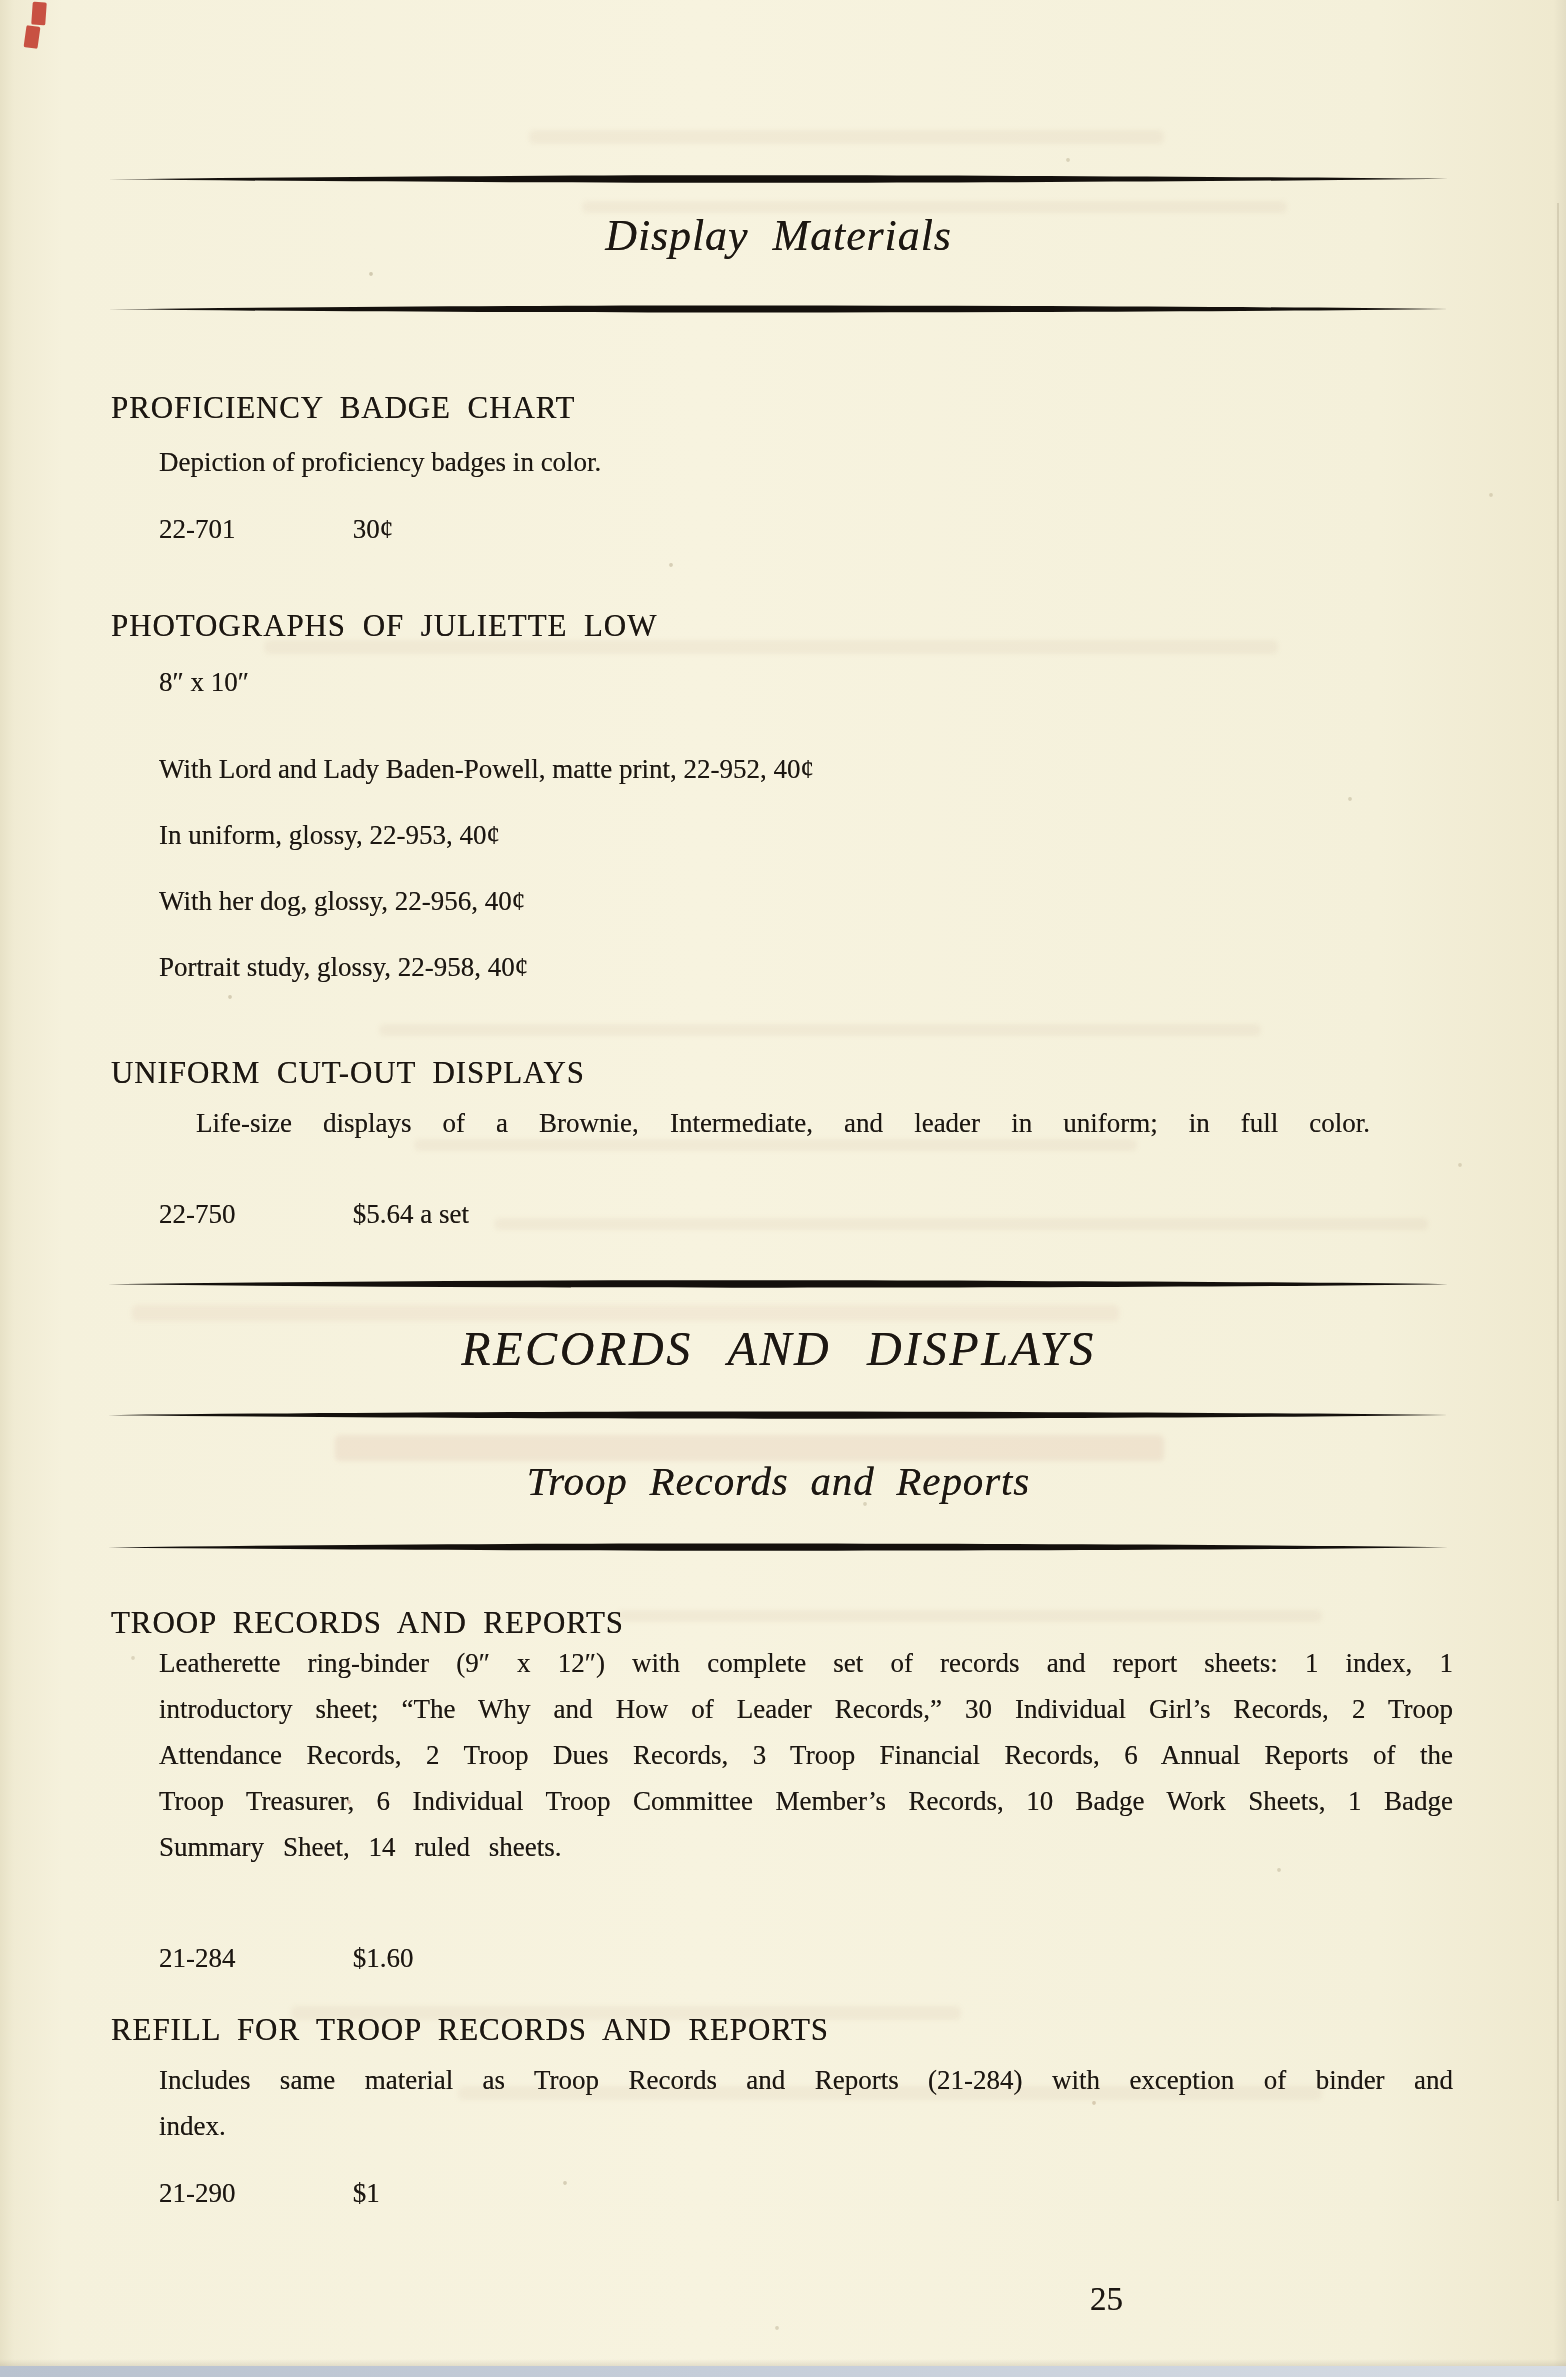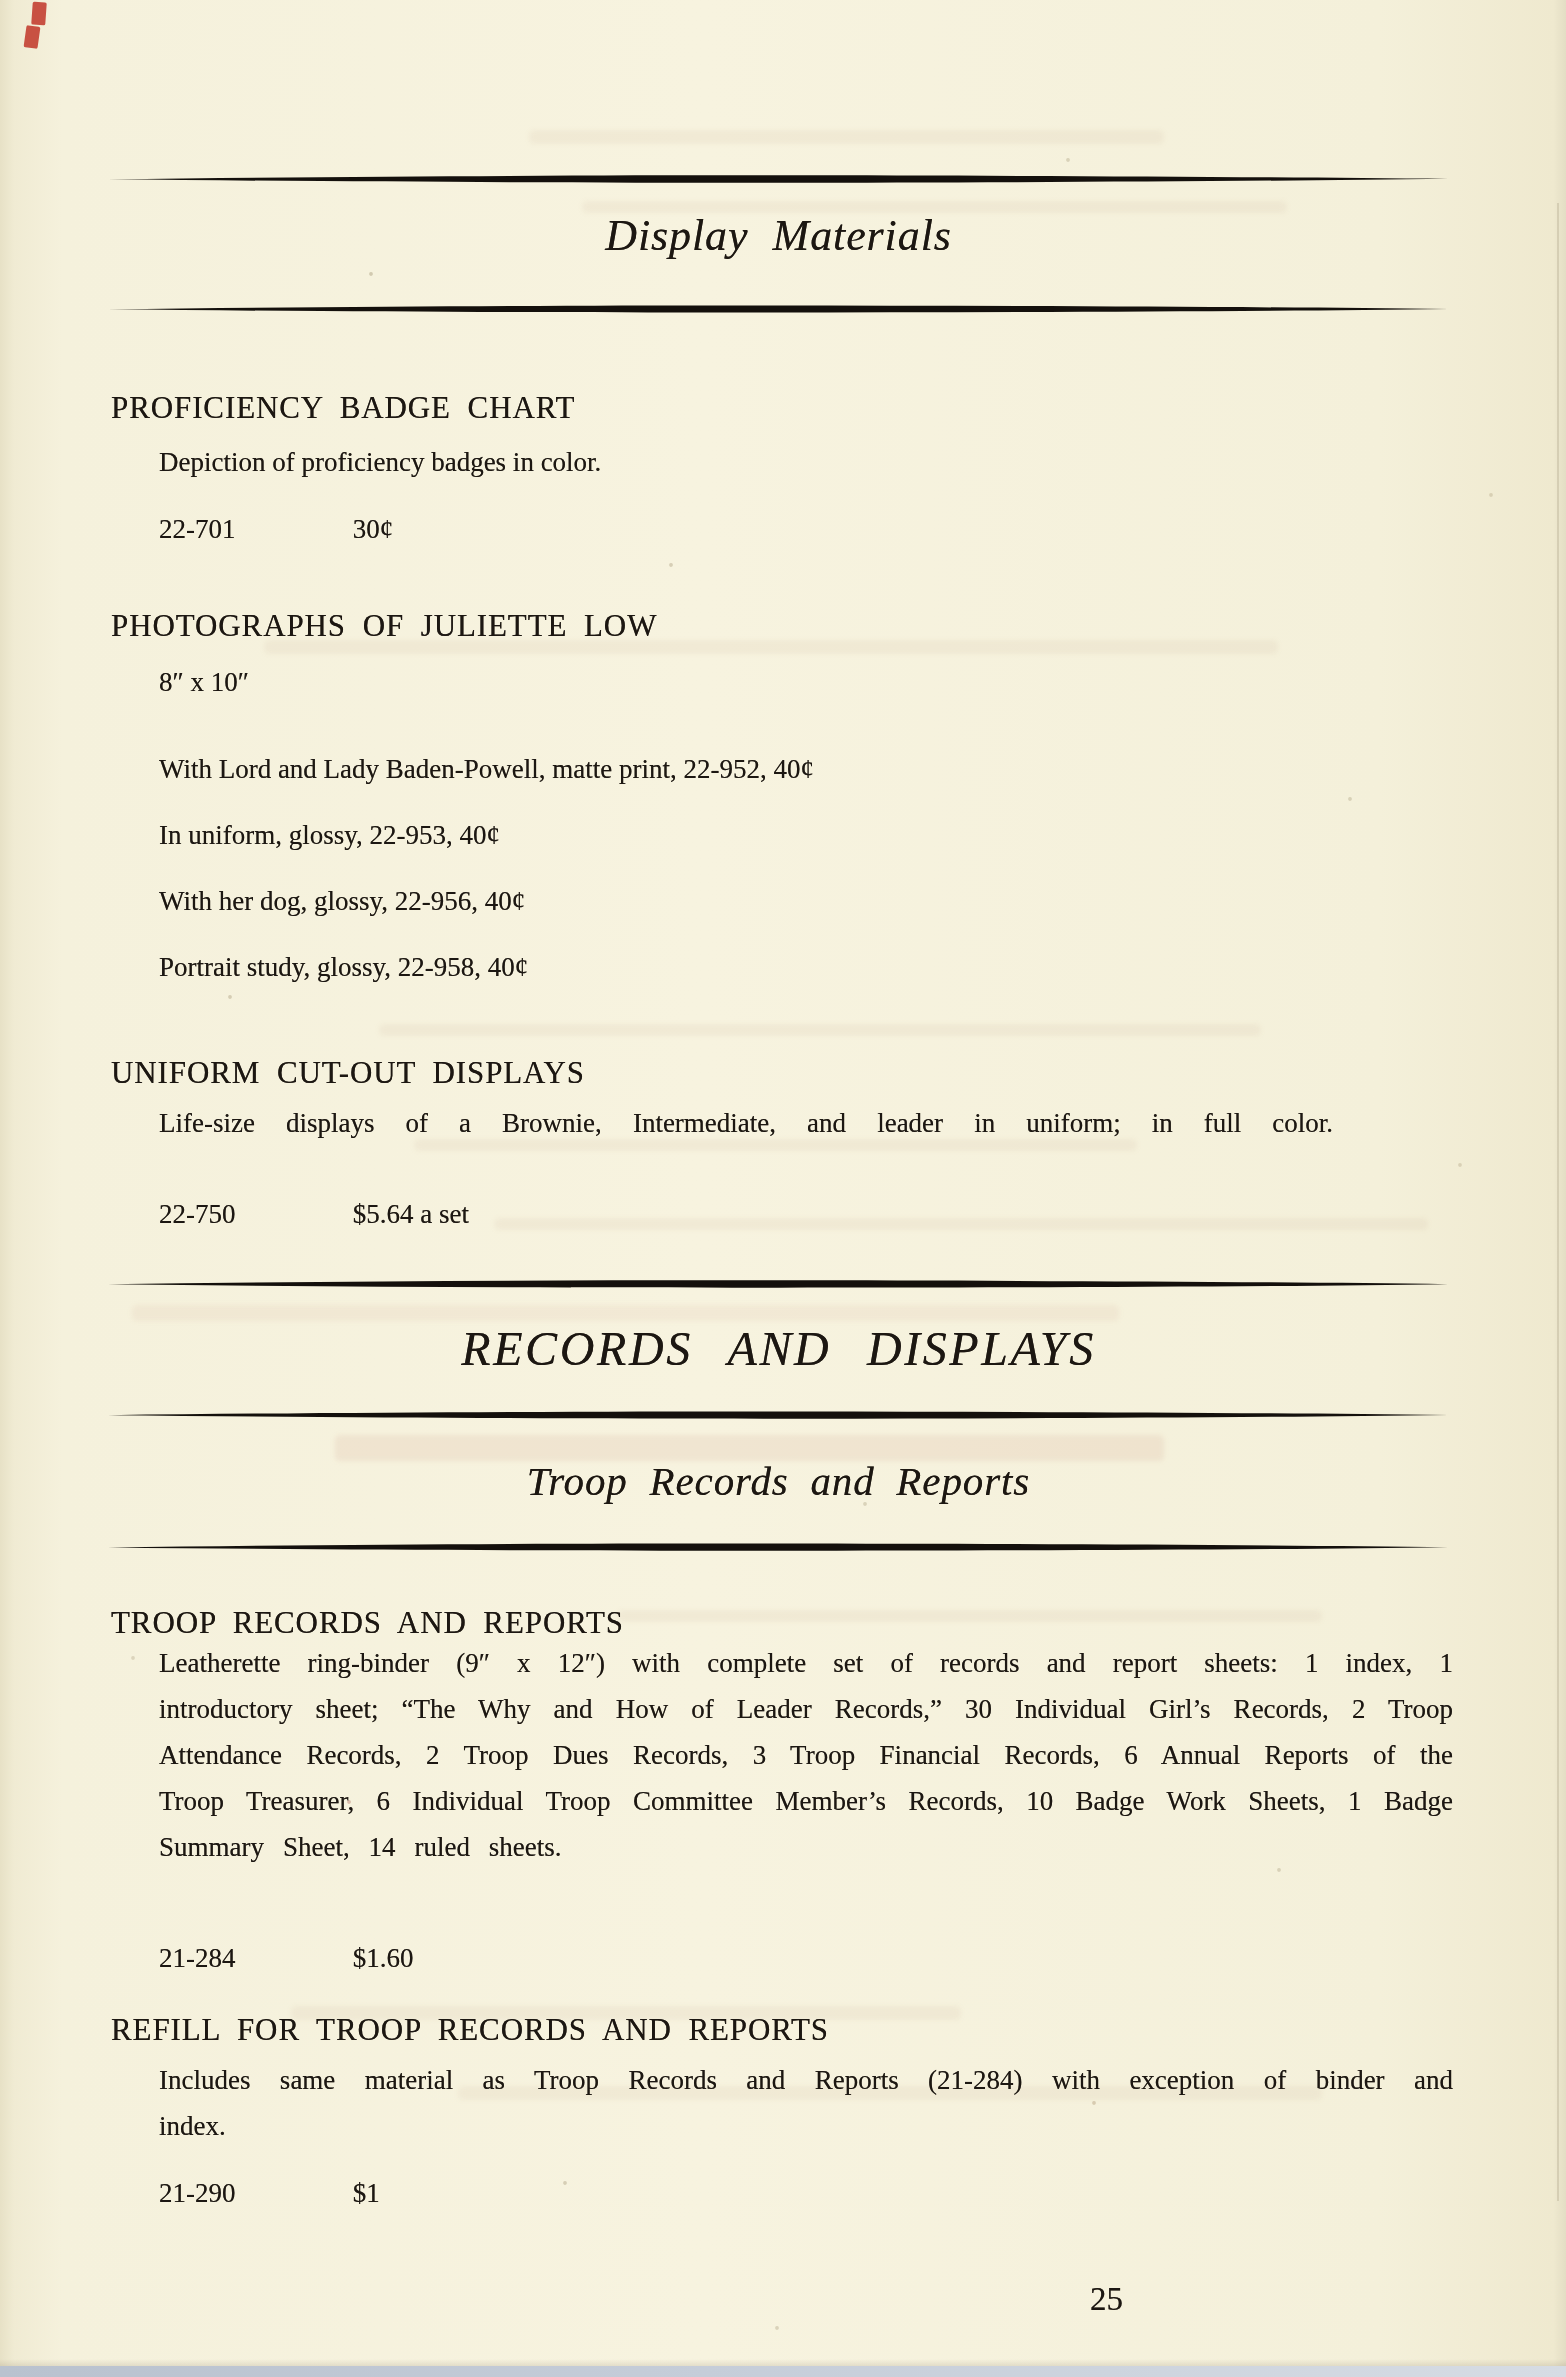--- a/index.html
+++ b/index.html
@@ -23,21 +23,21 @@
     letter-spacing:0.9px;word-spacing:8px;
     white-space:nowrap;
     text-shadow:0 0 0.5px rgba(25,18,10,.75);
   }
   .body-text{
     position:absolute;left:159px;width:1294px;
     font-size:27px;line-height:46px;
     text-shadow:0 0 0.4px rgba(25,18,10,.6);
   }
   .just{text-align:justify;word-spacing:.45em;}
-  .just-wide{text-align:justify;word-spacing:.9em;}
+  .just-wide{text-align:justify;word-spacing:.9em;margin-left:37px;}
   .just-med{text-align:justify;word-spacing:.6em;}
   .nowrap{white-space:nowrap;width:auto;}
   .cat-row{
     position:absolute;left:159px;
     font-size:27px;line-height:46px;white-space:nowrap;
     text-shadow:0 0 0.4px rgba(25,18,10,.6);
   }
   .cat-num{display:inline-block;min-width:187px;margin-top:12px;}
   .photo-list{position:absolute;left:159px;width:1322px;margin-top:20px;}
   .photo-item{

